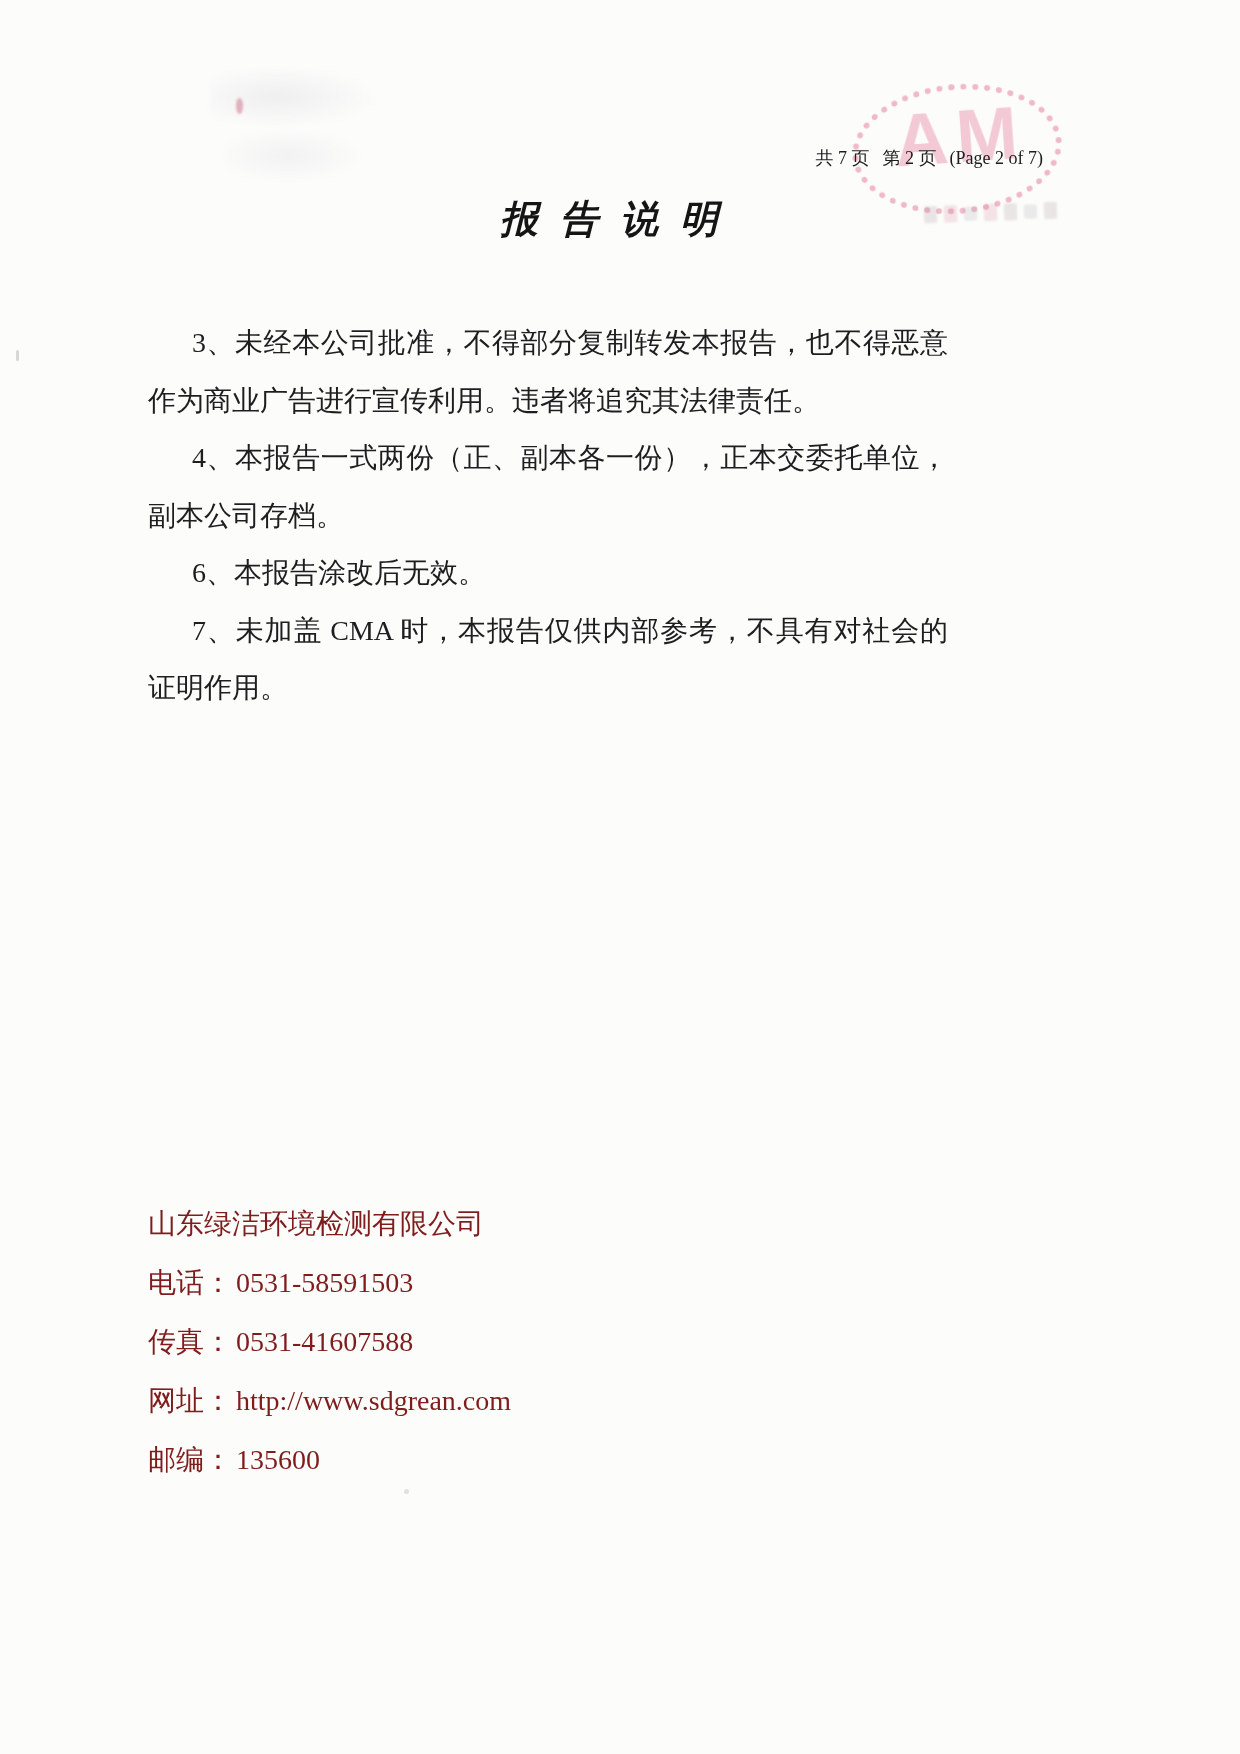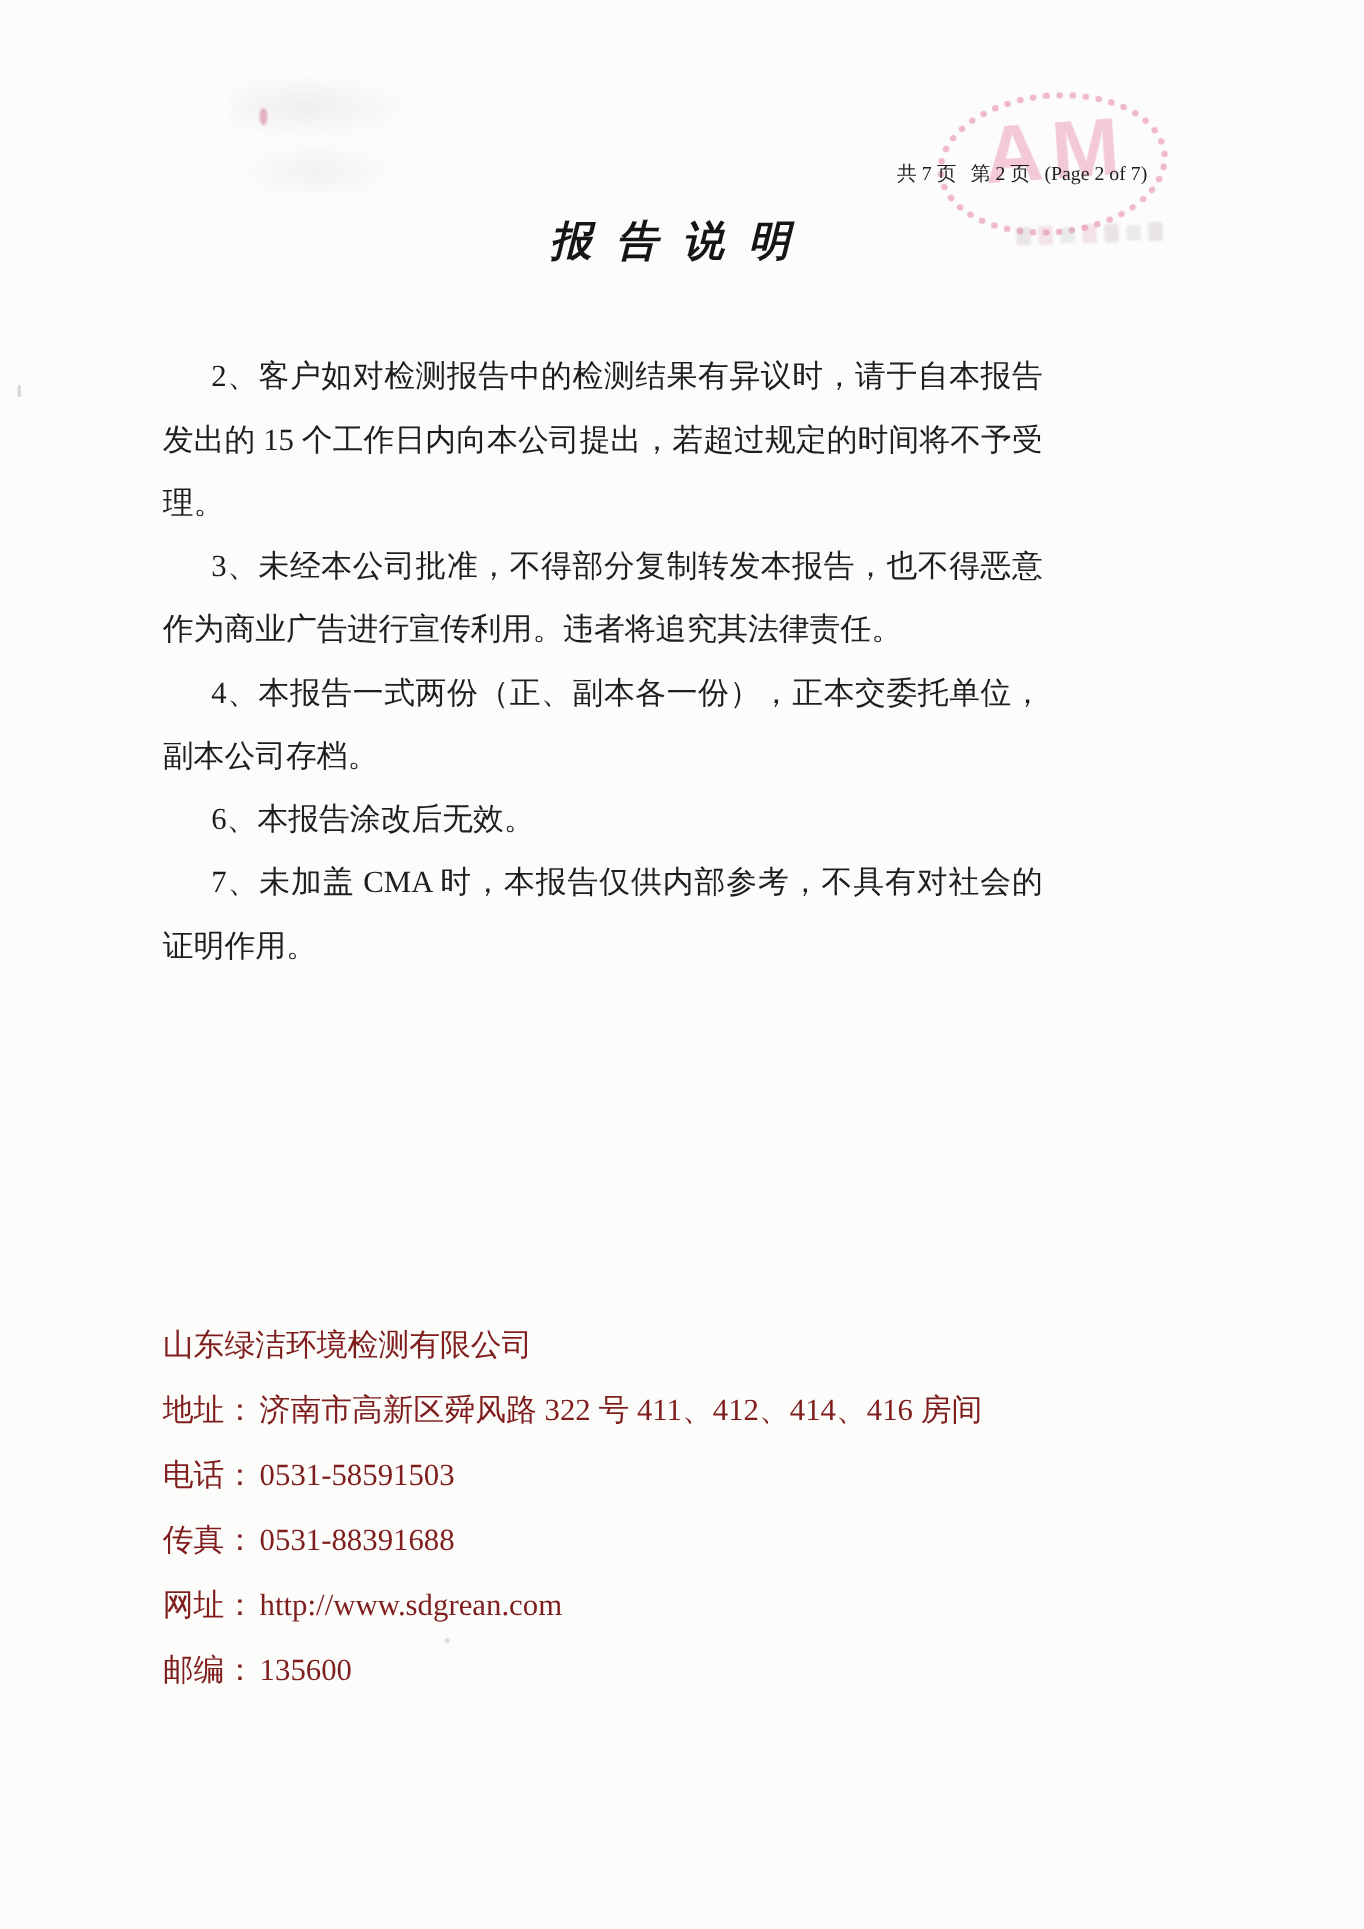--- a/index.html
+++ b/index.html
@@ -124,37 +124,33 @@
 
   <div class="pageinfo">
     <span>共 7 页</span>
     <span>第 2 页</span>
     <span>(Page 2 of 7)</span>
   </div>
 
   <div class="title">报告说明</div>
 
   <div class="notes">
-    <p>2、客户如对检测报告中的检测结果有异议时，请于自本报告发出的 15 个工作日内向本公司提出，若超过规定的时间将不予受理。</p>
     <p>3、未经本公司批准，不得部分复制转发本报告，也不得恶意作为商业广告进行宣传利用。违者将追究其法律责任。</p>
     <p>4、本报告一式两份（正、副本各一份），正本交委托单位，副本公司存档。</p>
     <p>6、本报告涂改后无效。</p>
     <p>7、未加盖 CMA 时，本报告仅供内部参考，不具有对社会的证明作用。</p>
   </div>
 
   <div class="footer">
     <div>山东绿洁环境检测有限公司</div>
     <div>
-      <span class="row-label">地址：</span><span class="row-value">济南市高新区舜风路 322 号 411、412、414、416 房间</span>
-    </div>
-    <div>
       <span class="row-label">电话：</span><span class="row-value">0531-58591503</span>
     </div>
     <div>
-      <span class="row-label">传真：</span><span class="row-value">0531-88391688</span>
+      <span class="row-label">传真：</span><span class="row-value">0531-41607588</span>
     </div>
     <div>
       <span class="row-label">网址：</span><span class="row-value">http://www.sdgrean.com</span>
     </div>
     <div>
       <span class="row-label">邮编：</span><span class="row-value">135600</span>
     </div>
   </div>
 
 </div>

